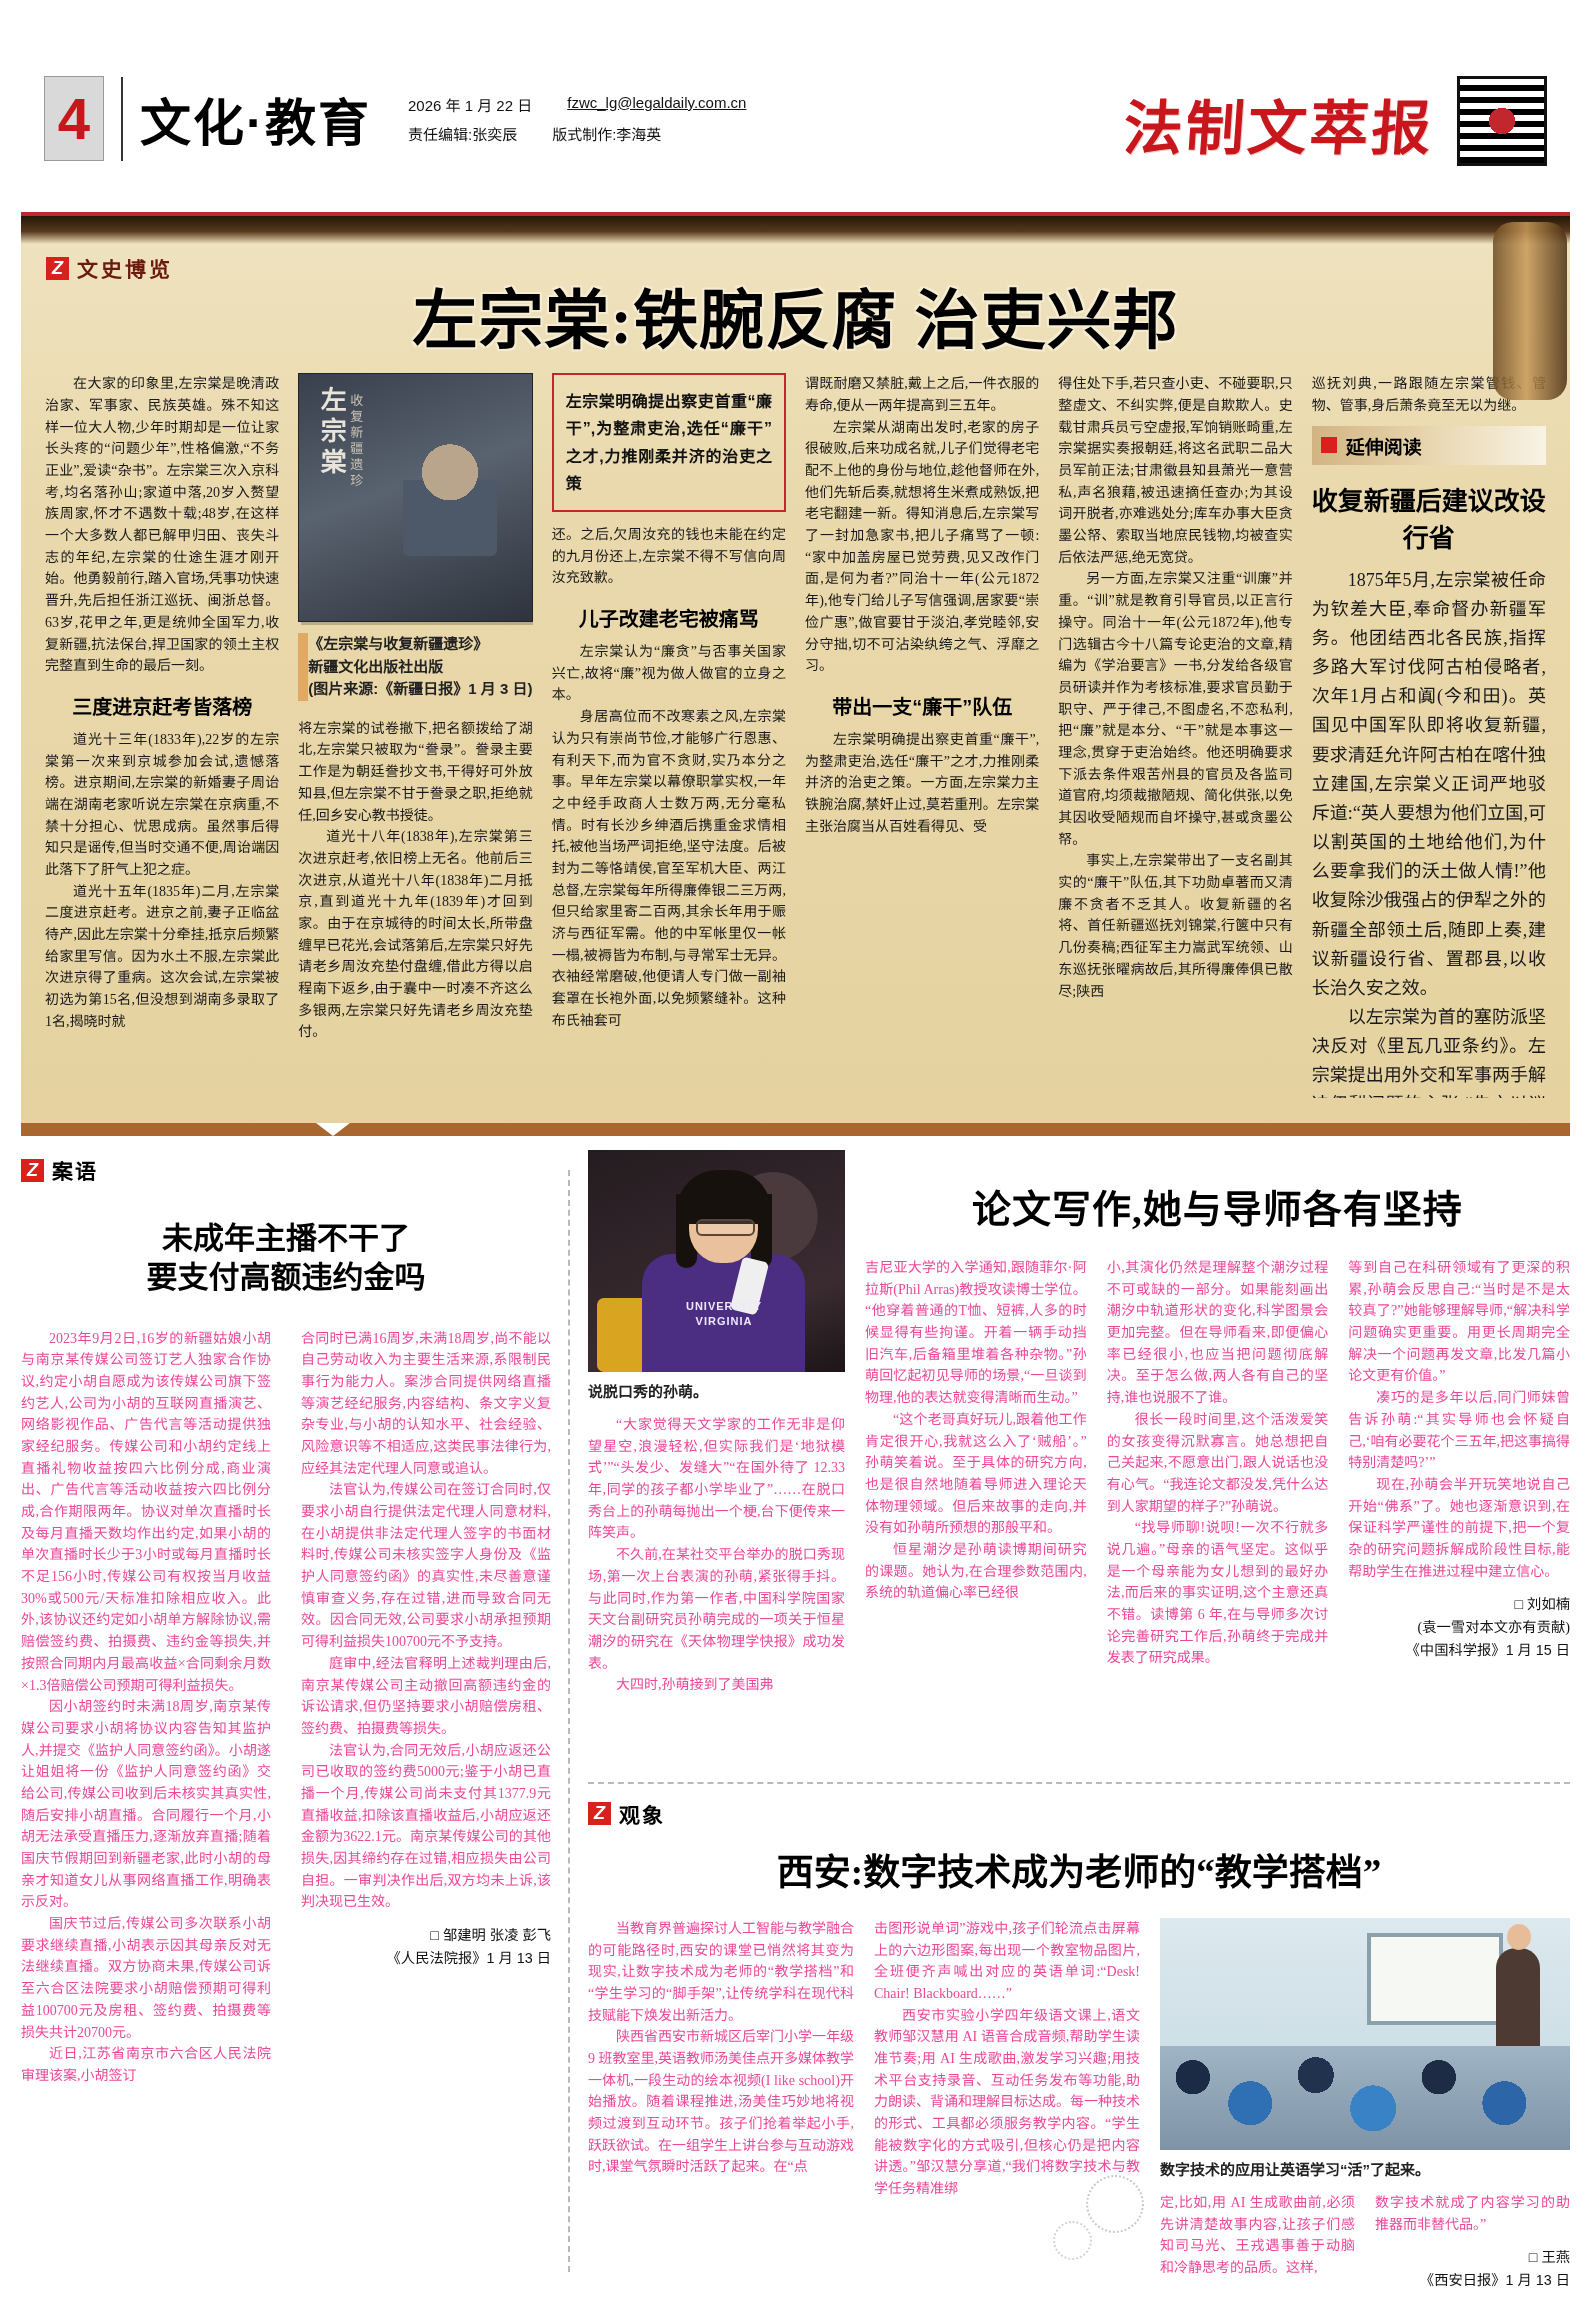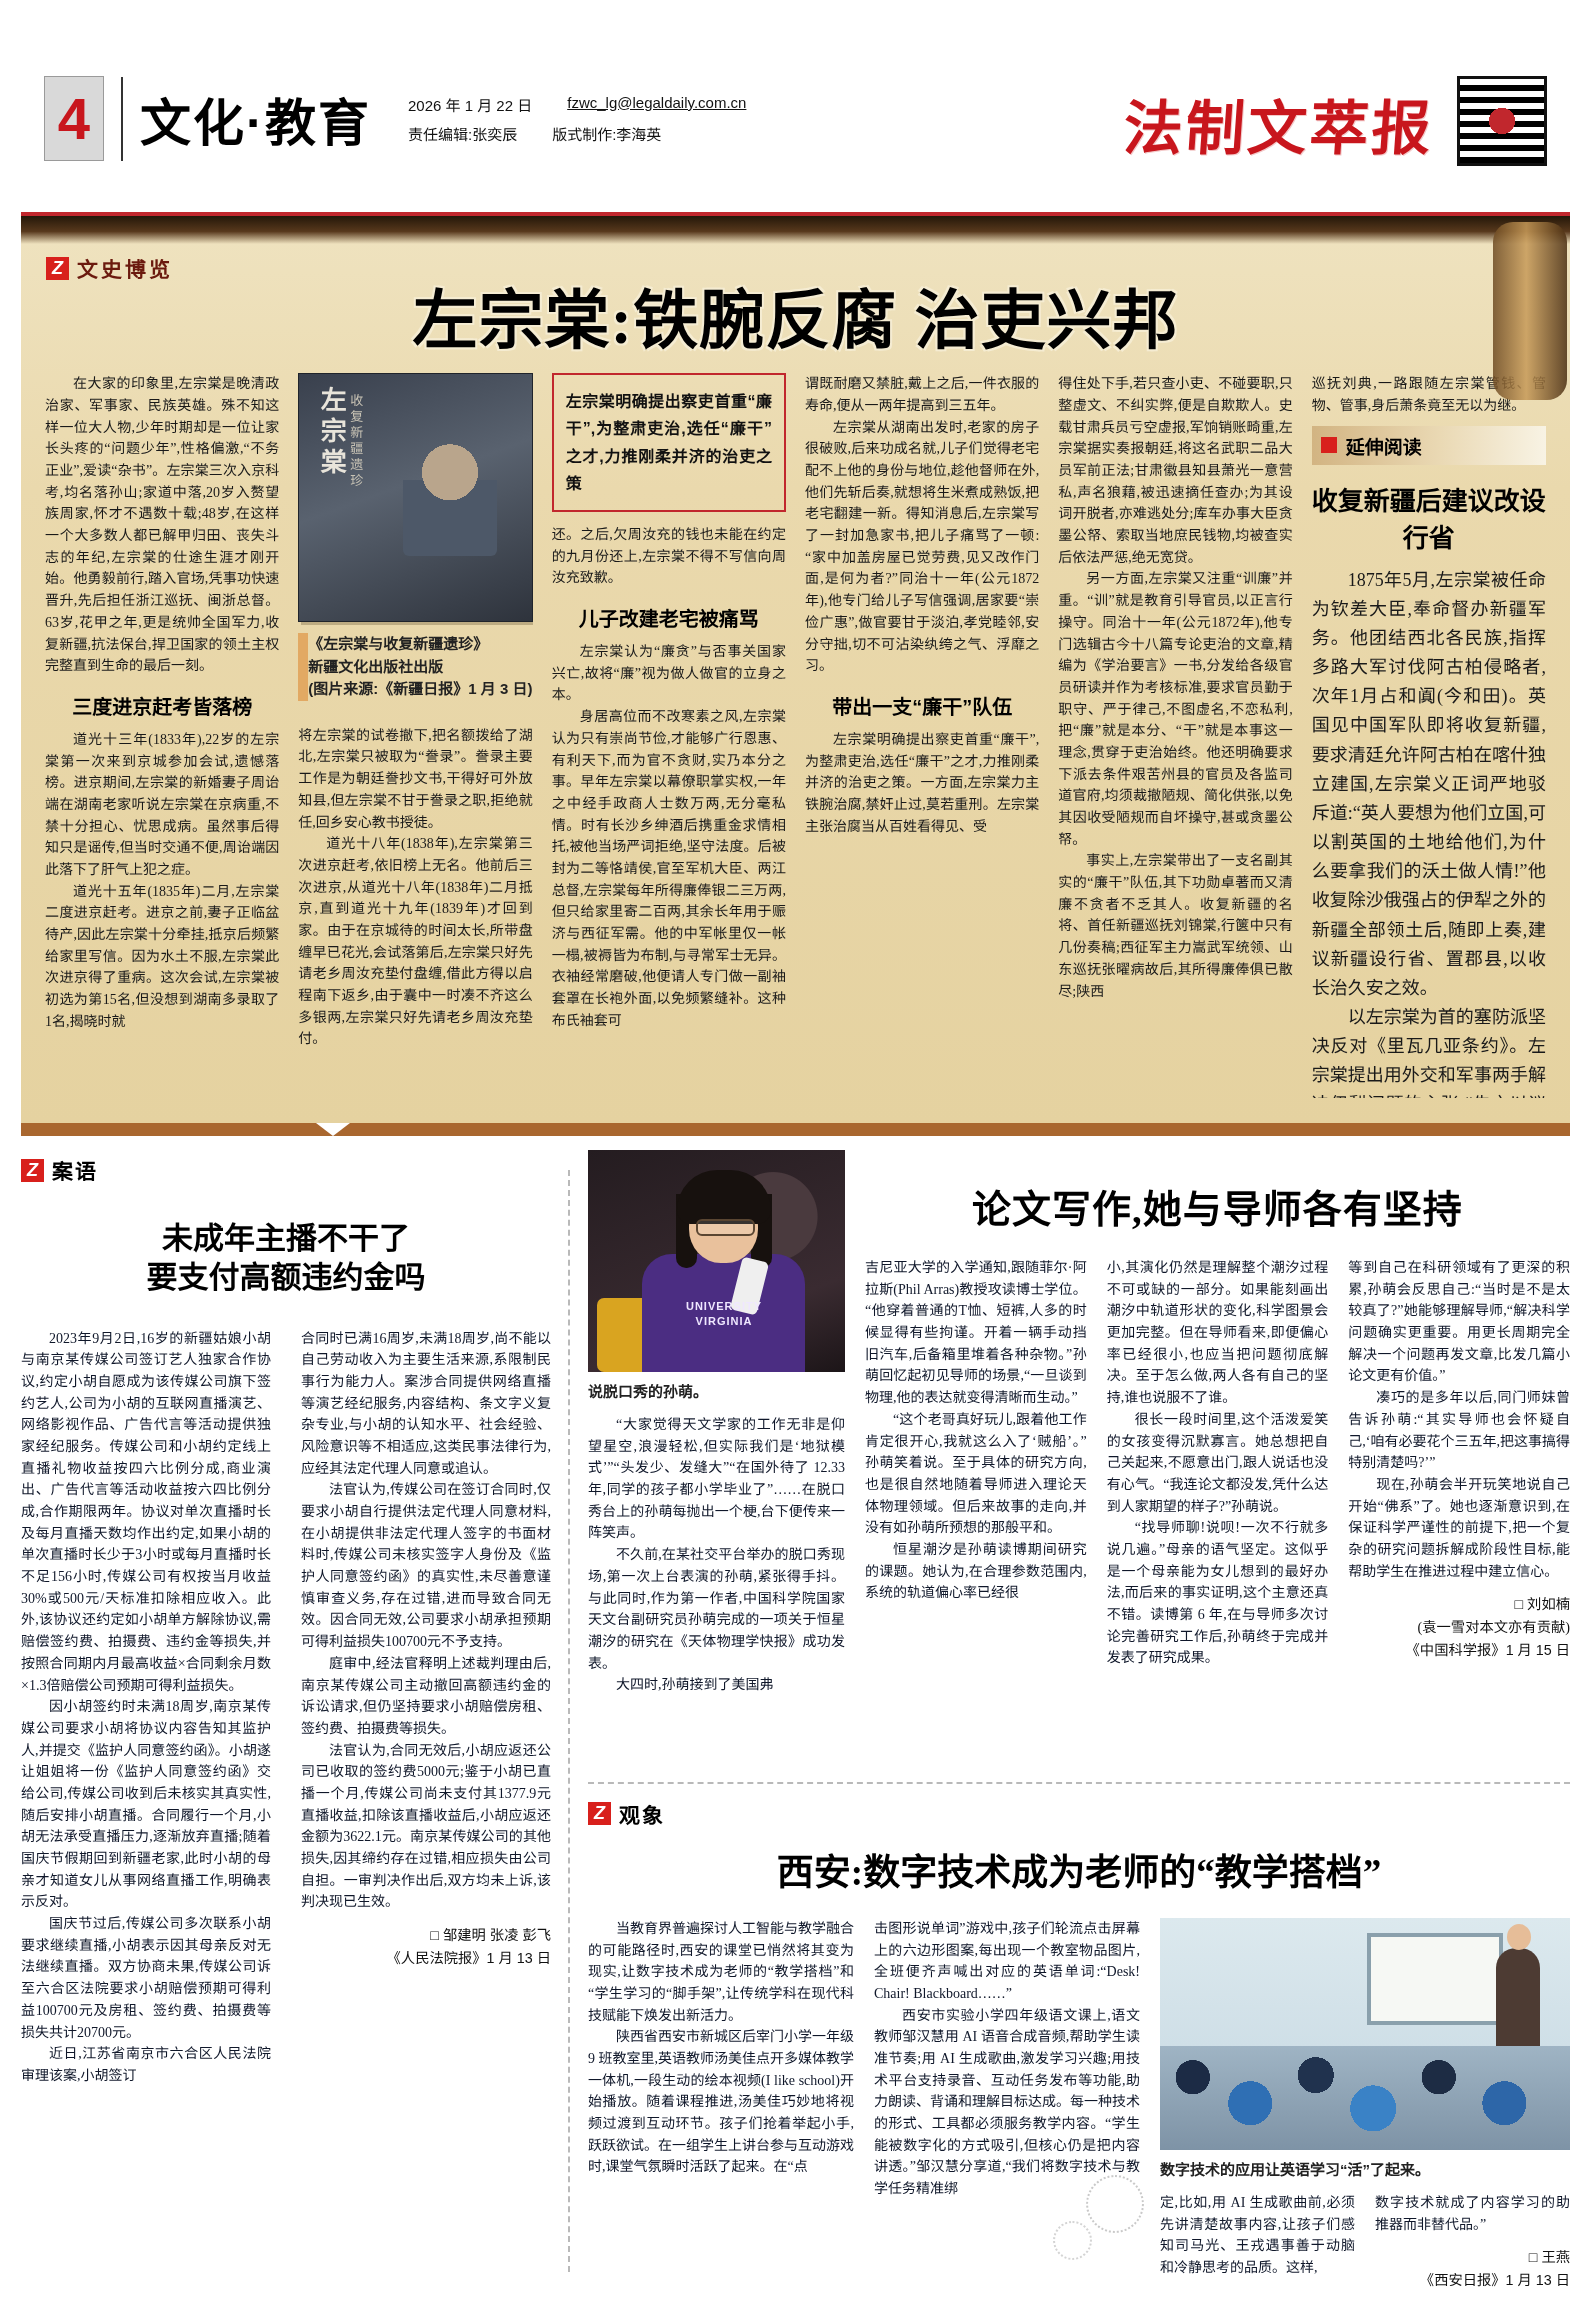--- a/index.html
+++ b/index.html
@@ -80,21 +80,21 @@
   
   .lower{position:absolute;left:21px;right:21px;top:1150px;bottom:15px;display:flex;}
   .anyu{width:530px;flex:0 0 auto;padding-right:17px;}
   .vdash{flex:0 0 0;border-left:2px dashed #b9b9b9;margin:20px 0;}
   .rightzone{flex:1 1 auto;padding-left:18px;display:flex;flex-direction:column;}
   .zrow2{display:flex;align-items:center;gap:8px;margin:5px 0 3px 0;}
   .zrow2 .zt{font:bold 21px "Liberation Sans",sans-serif;color:#000;letter-spacing:2px;}
   .anyu-headline{text-align:center;font:bold 31px/1.25 "Liberation Serif",serif;margin:35px 0 30px;color:#000;}
   .anyu-cols{display:flex;gap:30px;}
   .anyu-col{flex:1 1 0;overflow:hidden;height:937px;}
-  .anyu-col p, .lw p, .gx p{margin:0;font-size:14px;line-height:1.55;text-align:justify;color:#0f172a;}
+  .anyu-col p, .lw p, .gx p{margin:0;font-size:14px;line-height:1.55;text-align:justify;color:#ec4899;}
   
   .lw{display:flex;gap:20px;height:636px;overflow:hidden;}
   .lw-left{flex:0 0 257px;}
   .photo{position:relative;width:257px;height:222px;background:
         radial-gradient(circle at 72% 30%, #4a3a3e 0 44px, rgba(0,0,0,0) 45px),
         linear-gradient(160deg,#241c20 0%,#3a2b31 70%,#1c1518 100%);overflow:hidden;}
   .photo .chair{position:absolute;left:9px;bottom:0;width:59px;height:74px;background:#d9a420;border-radius:7px;}
   .photo .body{position:absolute;left:54px;bottom:-10px;width:163px;height:128px;background:#4b2d82;border-radius:30px 30px 0 0;}
   .photo .logo{position:absolute;left:94px;bottom:44px;color:#efe7ff;font:bold 11px/1.3 "Liberation Sans",sans-serif;
         text-align:center;width:84px;letter-spacing:1px;}
@@ -184,21 +184,21 @@
           <div class="portrait"></div>
         </div>
         <div class="bookcap">
           <div class="bar"></div>
           <div class="lines">
             <div>《左宗棠与收复新疆遗珍》</div>
             <div>新疆文化出版社出版</div>
             <div>(图片来源:《新疆日报》1 月 3 日)</div>
           </div>
         </div>
-        <p class="noind" style="margin-top:24px">将左宗棠的试卷撤下,把名额拨给了湖北,左宗棠只被取为“誊录”。誊录主要工作是为朝廷誊抄文书,干得好可外放知县,但左宗棠不甘于誊录之职,拒绝就任,回乡安心教书授徒。</p>
+        <p class="noind" style="margin-top:17px">将左宗棠的试卷撤下,把名额拨给了湖北,左宗棠只被取为“誊录”。誊录主要工作是为朝廷誊抄文书,干得好可外放知县,但左宗棠不甘于誊录之职,拒绝就任,回乡安心教书授徒。</p>
         <p class="ind">道光十八年(1838年),左宗棠第三次进京赶考,依旧榜上无名。他前后三次进京,从道光十八年(1838年)二月抵京,直到道光十九年(1839年)才回到家。由于在京城待的时间太长,所带盘缠早已花光,会试落第后,左宗棠只好先请老乡周汝充垫付盘缠,借此方得以启程南下返乡,由于囊中一时凑不齐这么多银两,左宗棠只好先请老乡周汝充垫付。</p>
       </div>
 
       <div class="wz-col">
         <div class="introbox">左宗棠明确提出察吏首重“廉干”,为整肃吏治,选任“廉干”之才,力推刚柔并济的治吏之策</div>
         <p>还。之后,欠周汝充的钱也未能在约定的九月份还上,左宗棠不得不写信向周汝充致歉。</p>
         <div class="sub">儿子改建老宅被痛骂</div>
         <p class="ind">左宗棠认为“廉贪”与否事关国家兴亡,故将“廉”视为做人做官的立身之本。</p>
         <p class="ind">身居高位而不改寒素之风,左宗棠认为只有崇尚节俭,才能够广行恩惠、有利天下,而为官不贪财,实乃本分之事。早年左宗棠以幕僚职掌实权,一年之中经手政商人士数万两,无分毫私情。时有长沙乡绅酒后携重金求情相托,被他当场严词拒绝,坚守法度。后被封为二等恪靖侯,官至军机大臣、两江总督,左宗棠每年所得廉俸银二三万两,但只给家里寄二百两,其余长年用于赈济与西征军需。他的中军帐里仅一帐一榻,被褥皆为布制,与寻常军士无异。衣袖经常磨破,他便请人专门做一副袖套罩在长袍外面,以免频繁缝补。这种布氏袖套可</p>
       </div>

